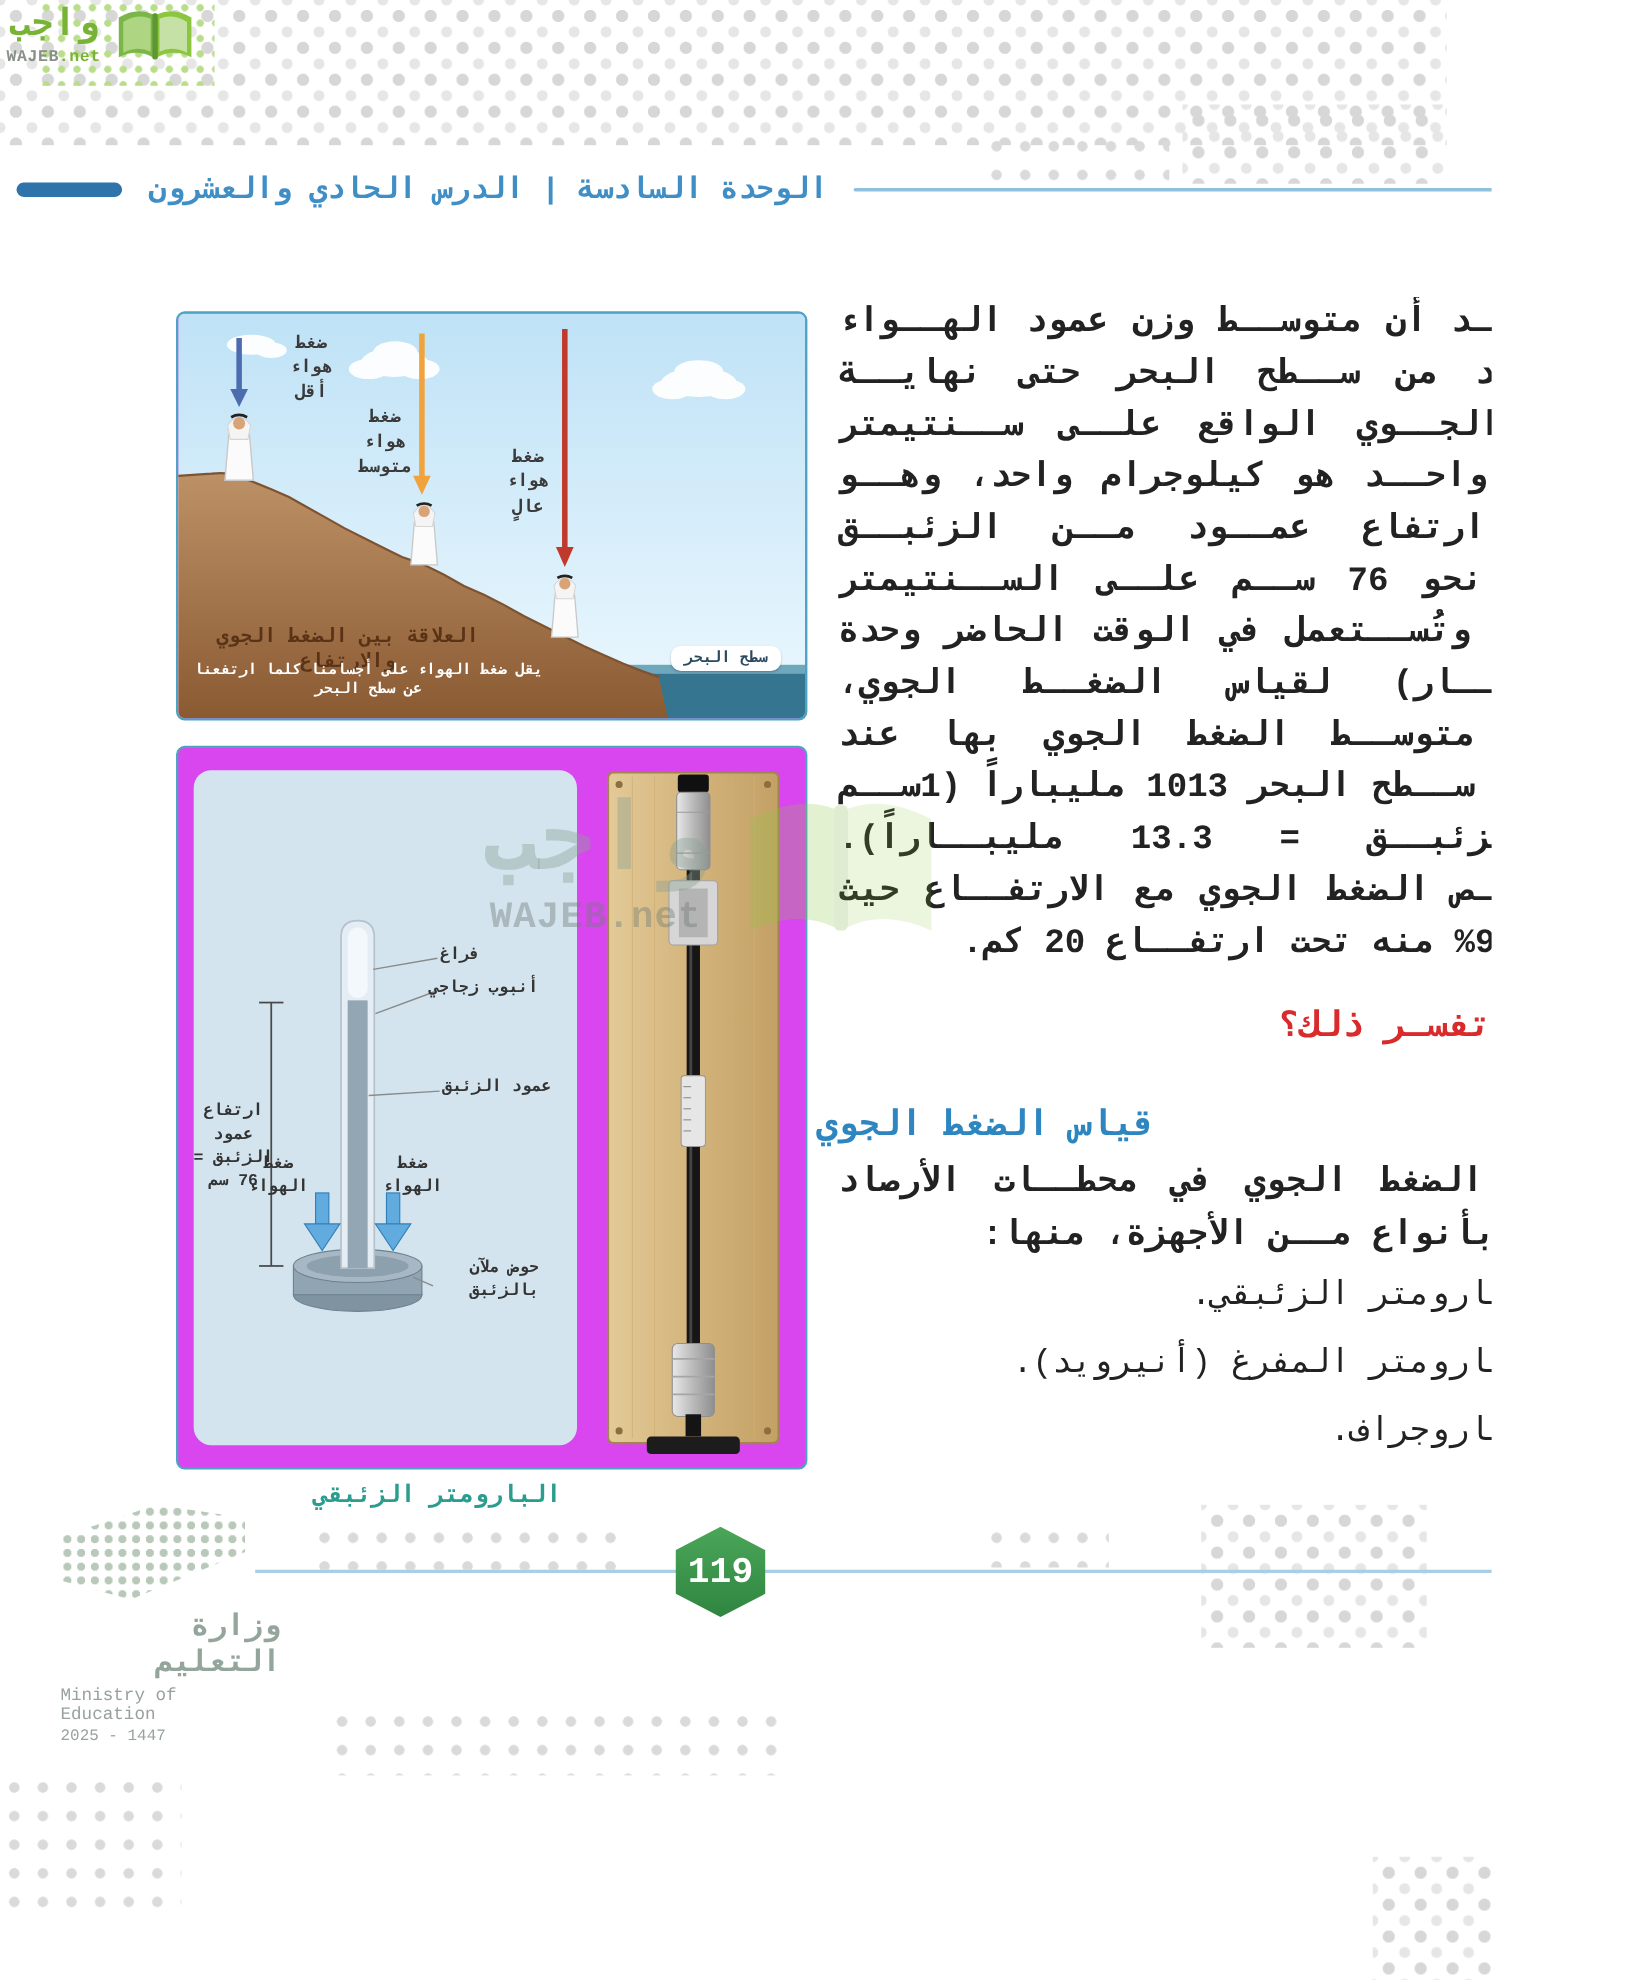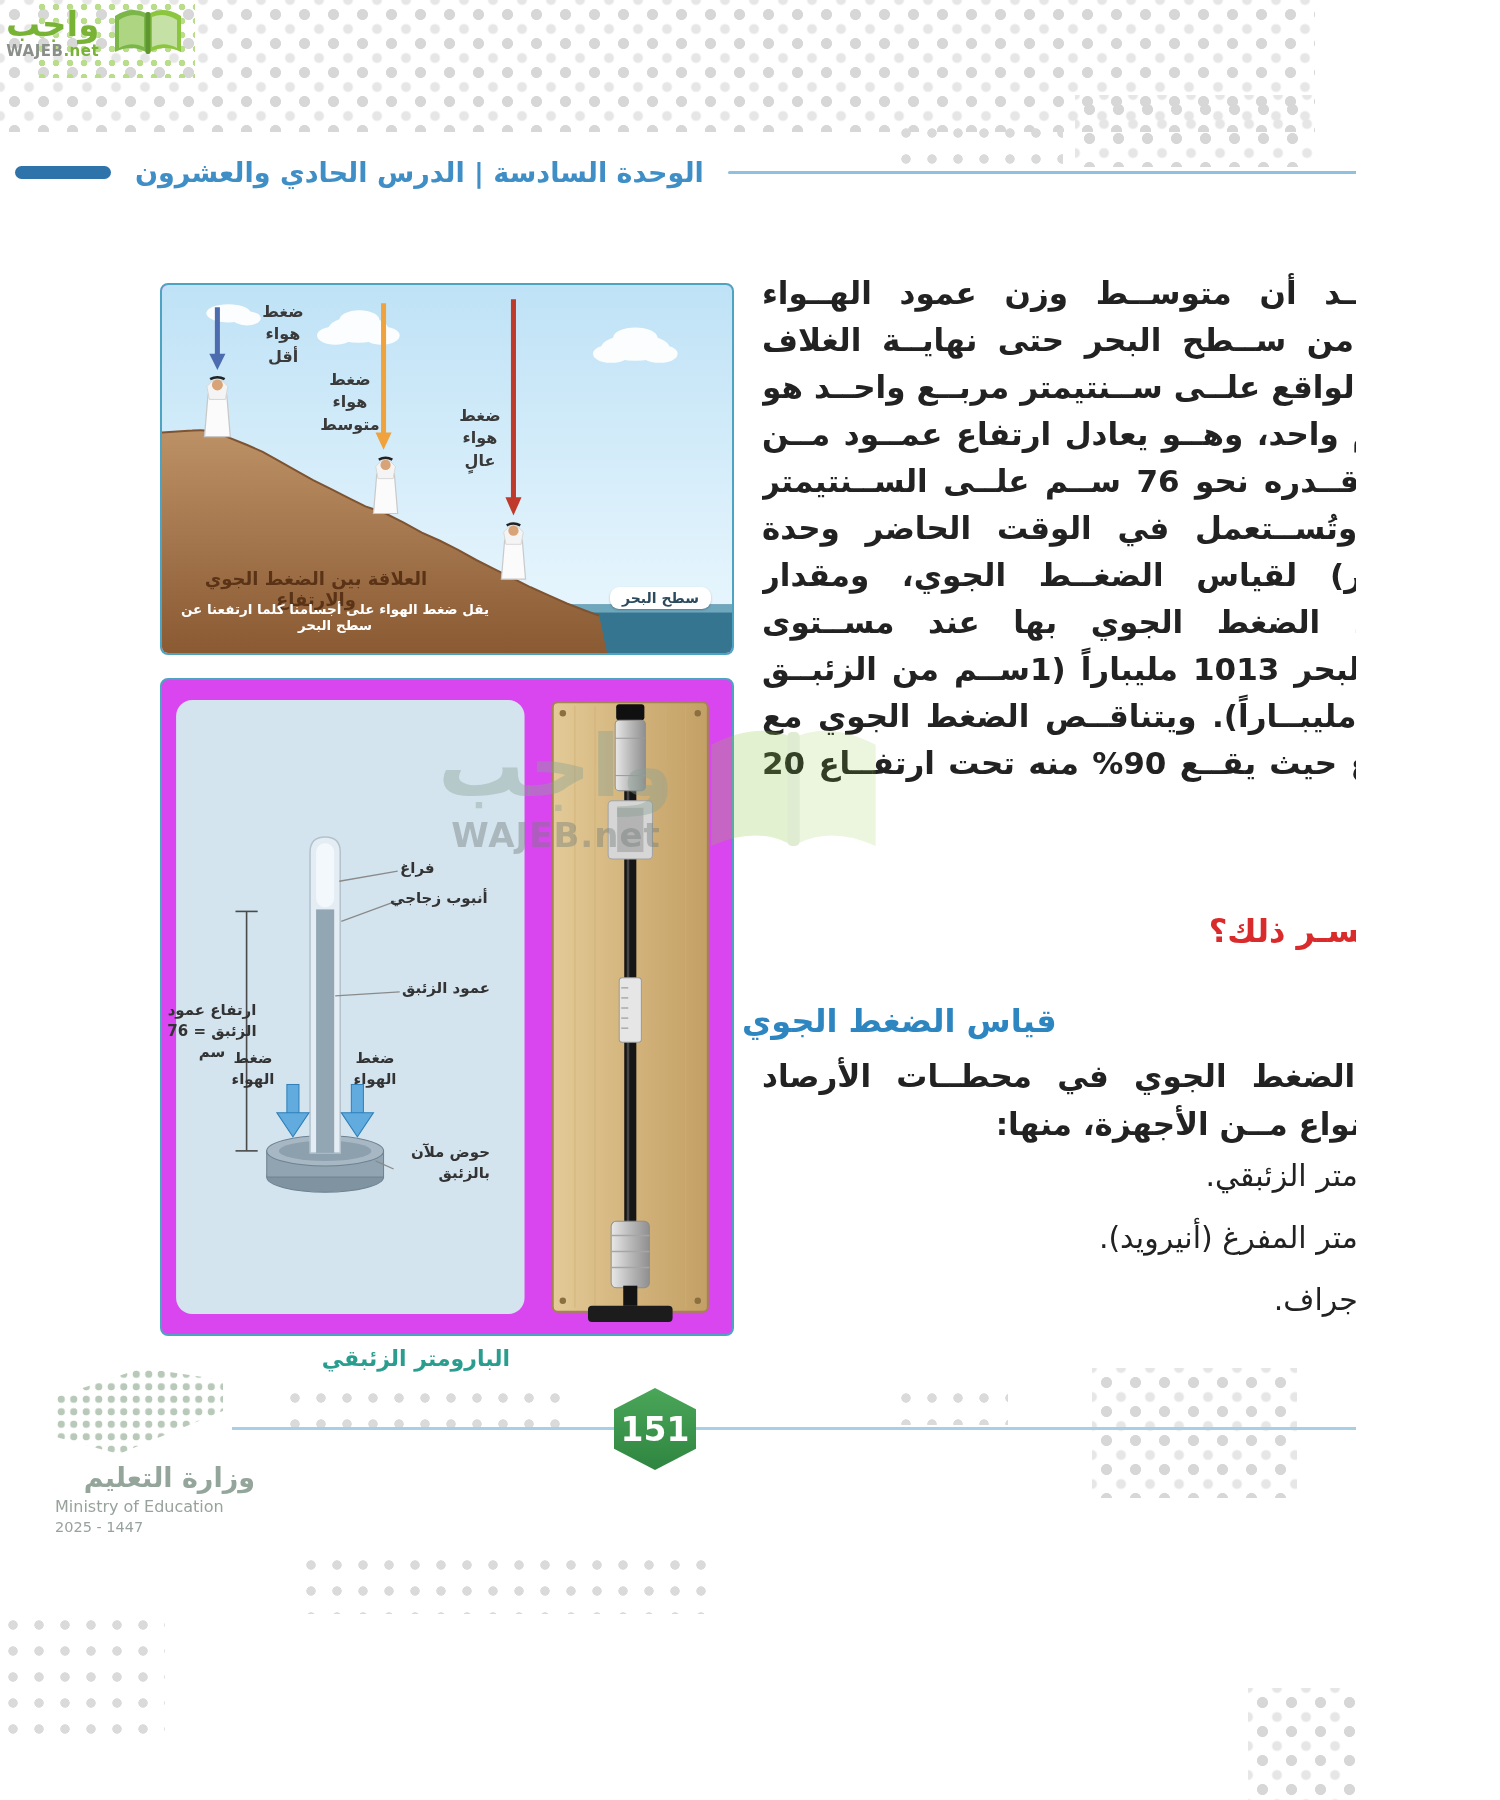--- a/index.html
+++ b/index.html
@@ -1,17 +1,17 @@
 <!DOCTYPE html>
 <html lang="ar"><head>
 <meta charset="utf-8">
 <style>
   html,body{margin:0;padding:0;background:#ffffff;}
   body{font-family:"DejaVu Sans", sans-serif;}
-  .page{position:relative;width:1356px;height:1800px;background:#fff;overflow:hidden;}
+  .page{position:relative;width:1356px;height:1800px;background:#fff;overflow:hidden;font-family:Liberation Mono, monospace;}
 
   
   .dots{position:absolute;z-index:0;
     background-image:radial-gradient(circle,#d7d7d7 5.2px,transparent 5.9px),
                      radial-gradient(circle,#e6e6e6 4.6px,transparent 5.3px);
     background-size:29px 29px,29px 29px;background-position:0 0,14.5px 14.5px;}
   .dots.small{background-image:radial-gradient(circle,#dadada 4.4px,transparent 5px);
     background-size:26px 26px;background-position:0 0;}
   .dots.green{background-image:radial-gradient(circle,#b9dd8b 3px,transparent 3.6px);
     background-size:14px 14px;background-position:0 0;}
@@ -314,21 +314,21 @@
     </div>
     <svg class="wm-book" viewBox="0 0 120 100">
       <path d="M8,22 Q35,8 56,16 L56,84 Q35,74 8,86 Z" fill="rgba(140,198,63,0.45)"></path>
       <path d="M112,22 Q85,8 64,16 L64,84 Q85,74 112,86 Z" fill="rgba(140,198,63,0.30)"></path>
       <rect x="56" y="14" width="8" height="72" rx="3" fill="rgba(110,170,50,0.40)"></rect>
     </svg>
   </div>
 
   <div class="footer-line"></div>
   <div class="page-badge">
-    <span>151</span>
+    <span>119</span>
   </div>
   <div class="ministry">
     <div class="min-dots"></div>
     <div class="min-ar" dir="rtl">وزارة التعليم</div>
     <div class="min-en">Ministry of Education</div>
     <div class="min-years">2025 - 1447</div>
   </div>
 
 </div>
 

